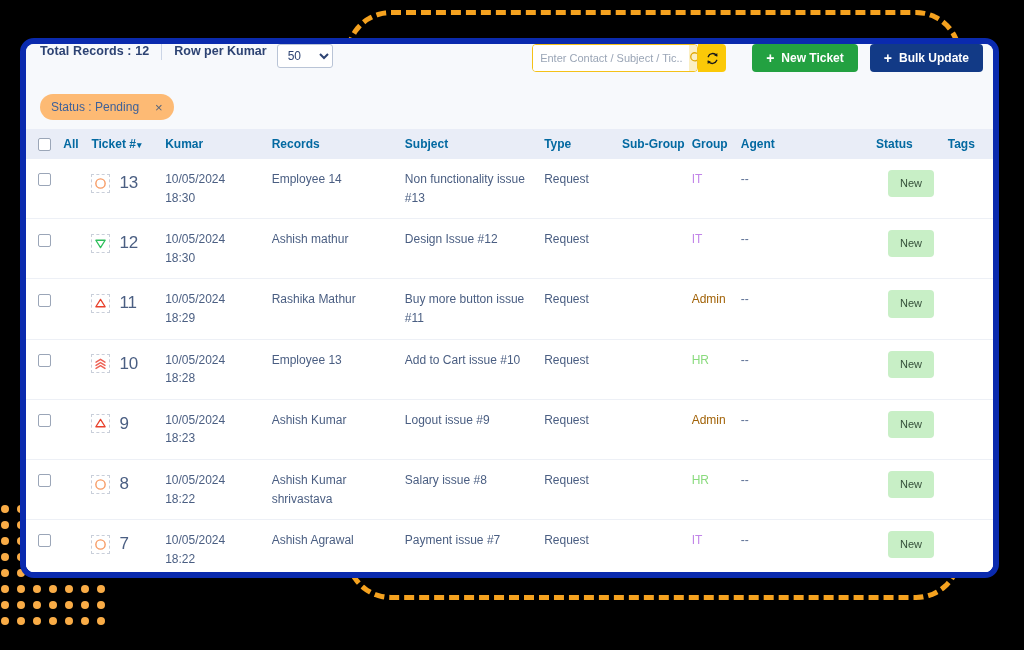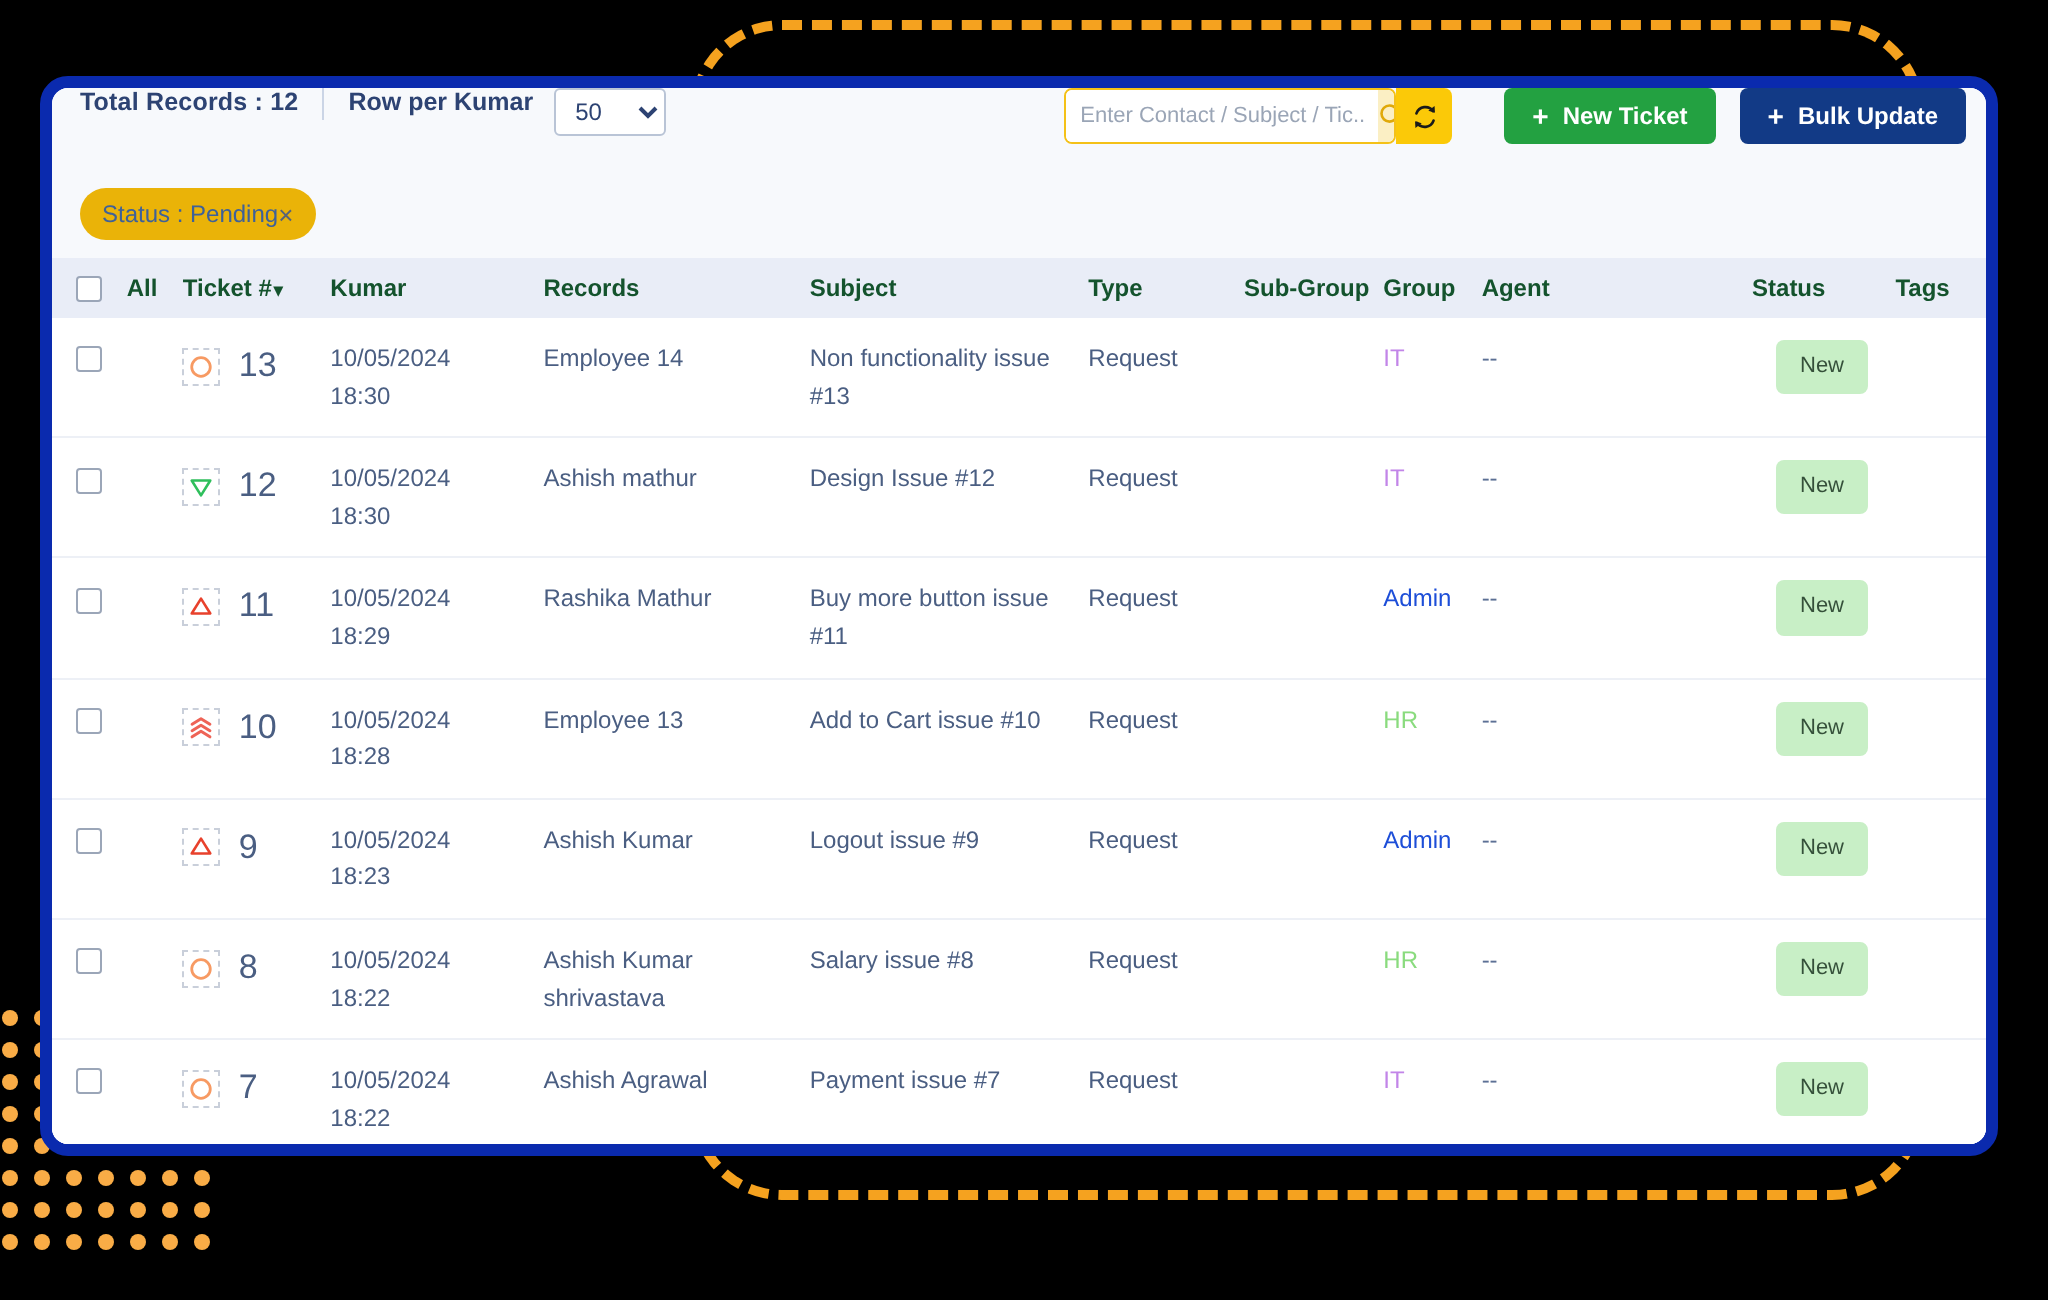--- a/index.html
+++ b/index.html
@@ -104,33 +104,33 @@
     cursor: pointer; white-space: nowrap;
     font-family: "Liberation Sans", sans-serif;
   }
   .btn .plus { font-size: 14px; font-weight: bold; line-height: 1; }
   .btn-new { background: #23A141; margin-left: 26px; }
   .btn-bulk { background: #123A86; margin-left: 12px; }
 
   
   .chips { padding: 4px 0 9px 14px; background: #F7F9FC; }
   .chip {
-    display: inline-flex; align-items: center; gap: 0;
+    display: inline-flex; align-items: center; gap: 16px;
     height: 26px; padding: 0 11px;
-    background: #eab308; border-radius: 13px;
+    background: #fdba74; border-radius: 13px;
     font-size: 12px; color: #3E6199;
   }
   .chip-x { font-size: 13px; color: #56637A; cursor: pointer; line-height: 1; }
 
   
   .table-scroll { background: #fff; }
   table { width: 100%; border-collapse: collapse; table-layout: fixed; }
   thead th {
     background: #E9EDF7;
-    color: #14532d; font-size: 12px; font-weight: bold;
+    color: #0369a1; font-size: 12px; font-weight: bold;
     text-align: left; height: 30px; padding: 0 6px;
     vertical-align: middle; white-space: nowrap;
   }
   thead th.c-chk { padding-left: 12px; }
   tbody td {
     font-size: 12px; color: #4A5E82;
     padding: 11px 6px; vertical-align: top;
     border-bottom: 1px solid #EDF0F6;
     line-height: 1.55;
   }
@@ -164,21 +164,21 @@
   .pri-box {
     width: 19px; height: 19px;
     border: 1px dashed #C9CFDA;
     display: flex; align-items: center; justify-content: center;
     flex: none;
   }
   .tkt-num { color: #4A5E82; font-size: 17px; text-align: center; }
 
   
   .g-IT    { color: #C285E8; }
-  .g-Admin { color: #1d4ed8; }
+  .g-Admin { color: #a16207; }
   .g-HR    { color: #8ADB7E; }
   .grp-cell { text-align: center; font-size: 12px; }
 
   .agent-dash { color: #5C7095; }
 
   .badge {
     display: inline-flex; align-items: center; justify-content: center;
     text-align: center; border-radius: 4px;
     font-size: 11px; line-height: 1.2; padding: 7px 6px;
     min-width: 46px;

